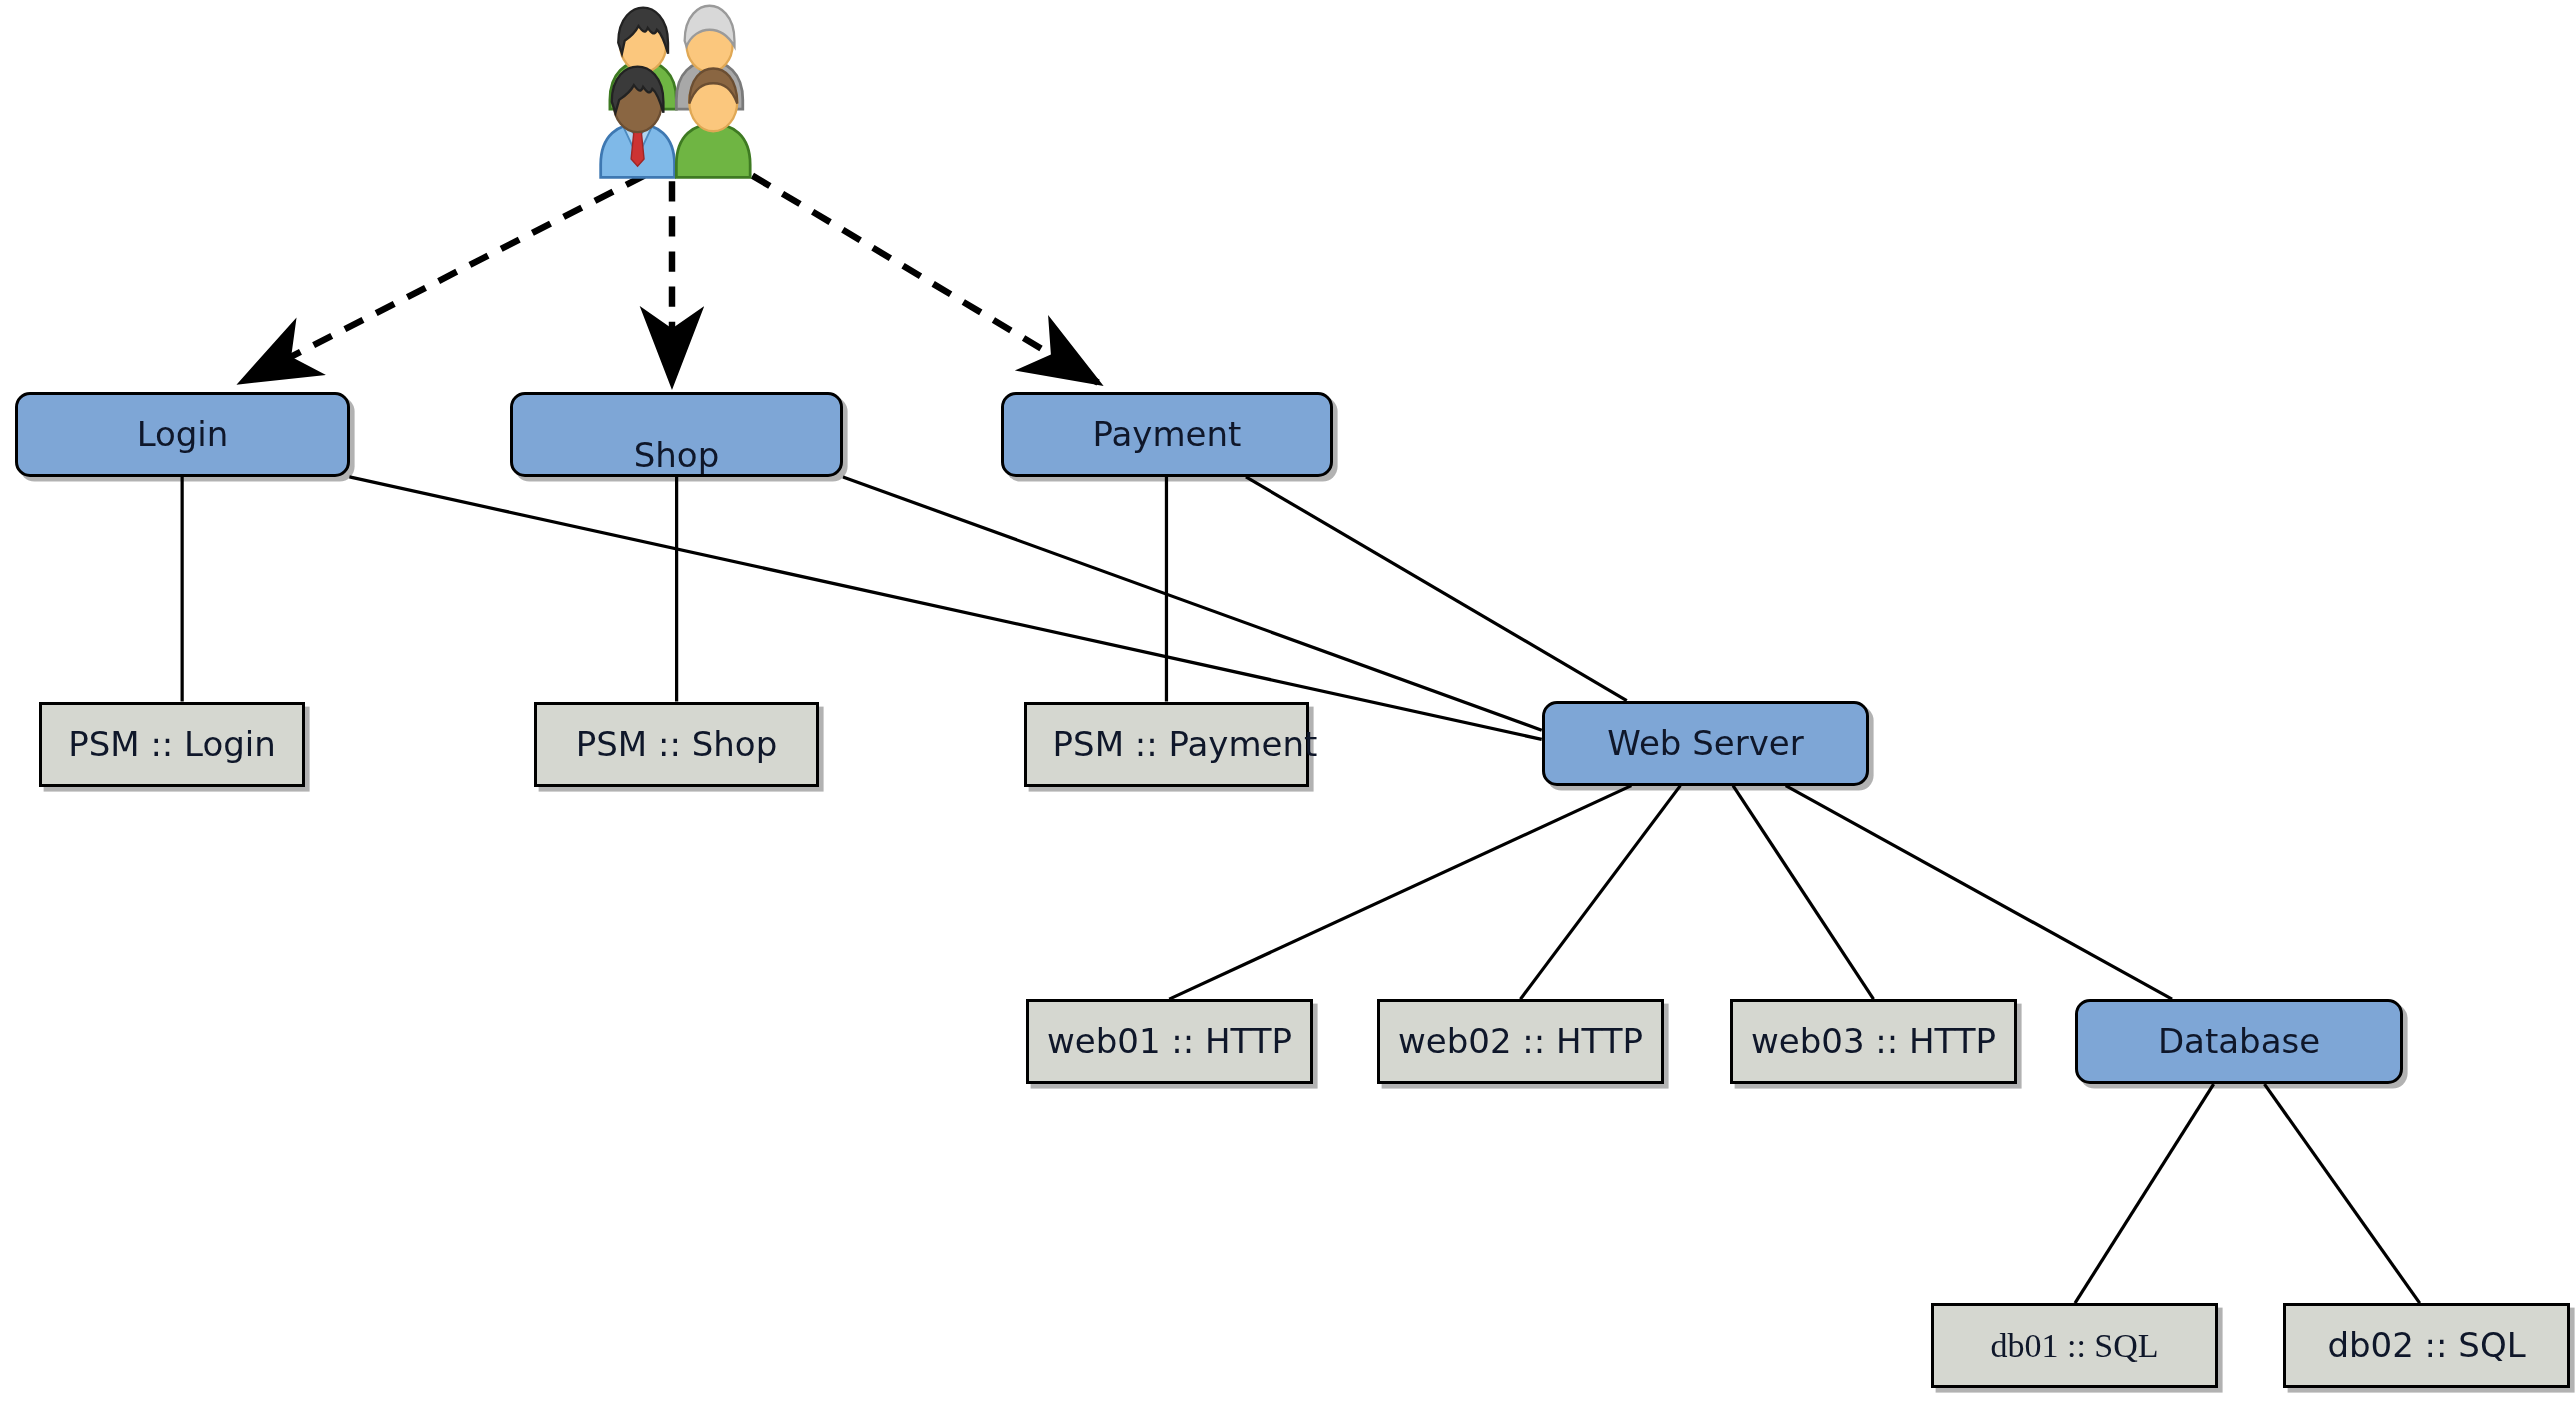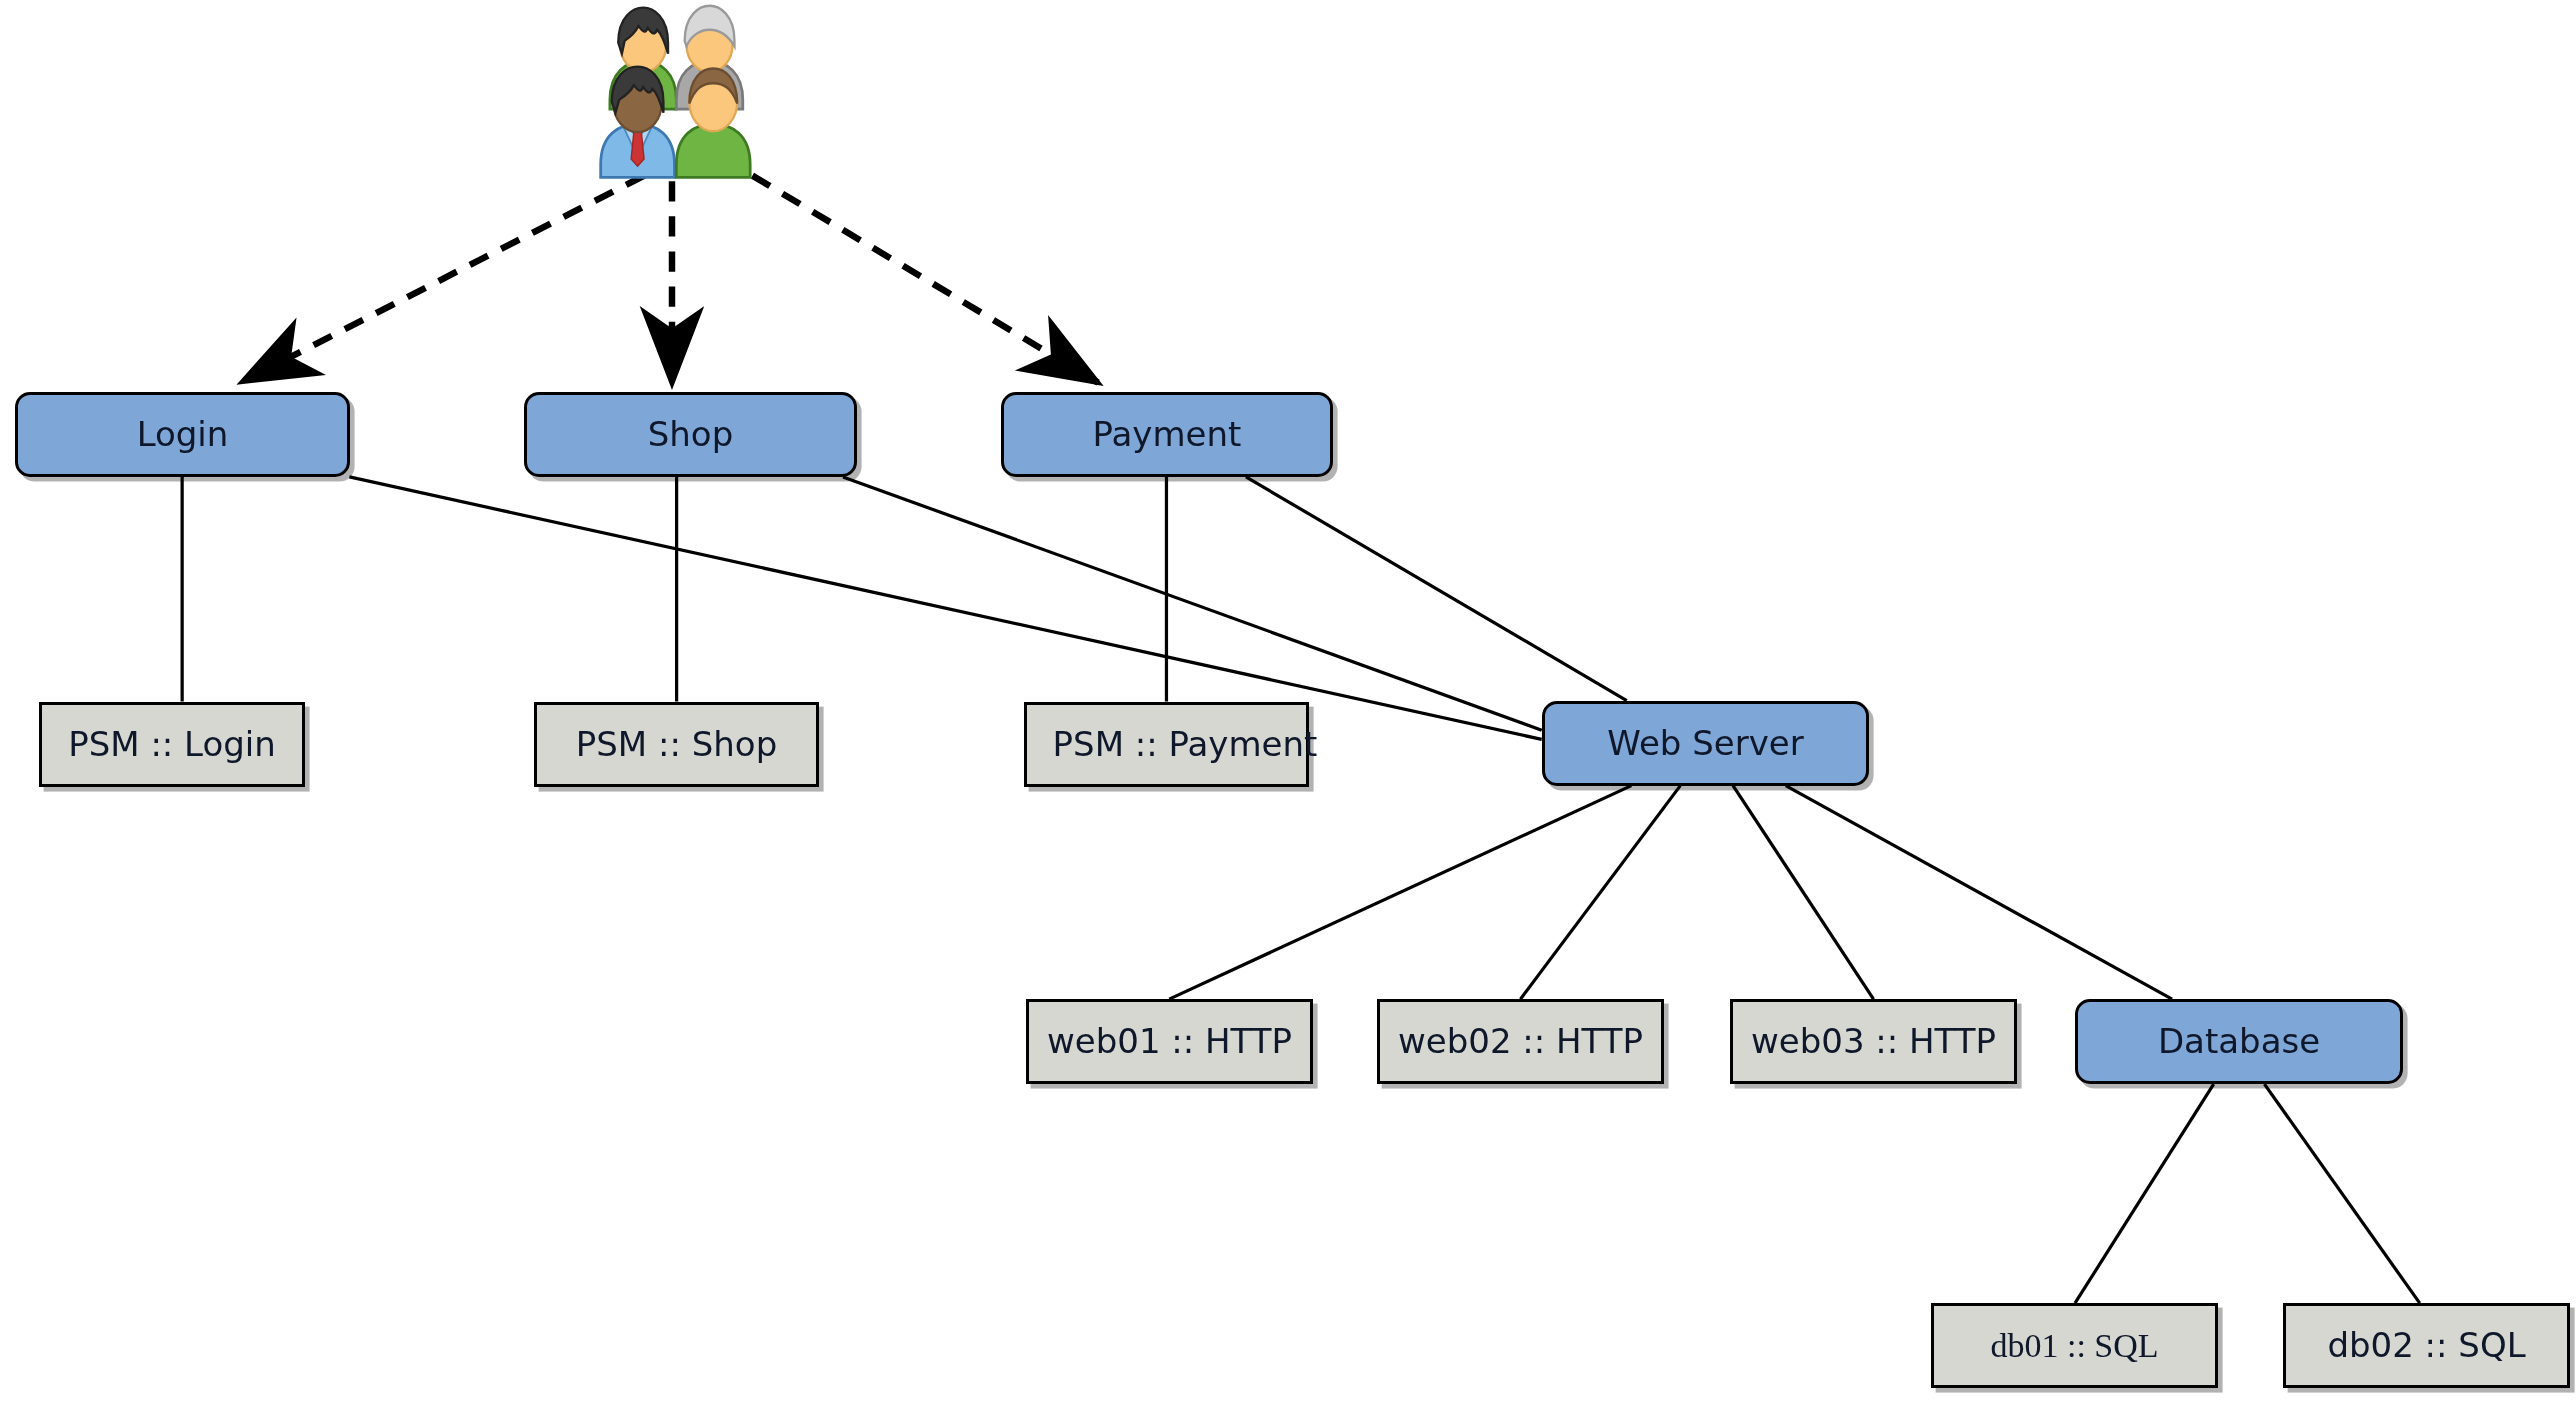--- a/index.html
+++ b/index.html
@@ -119,21 +119,21 @@
         <path d="M126,112 C126,84 140,74 152,74 C164,74 178,84 178,112
                  C172,96 164,90 152,90 C140,90 132,96 126,112 Z" fill="#8A6642" stroke="#6B4E32" stroke-width="2.5"></path>
       </g>
     </svg>
   </div>
 
   <div id="nodes-layer">
       <div class="node node-pim" style="left: 15px; top: 392px; width: 335px; height: 85px;">
         <span>Login</span>
       </div>
-      <div class="node node-pim" style="left: 524px; top: 392px; width: 333px; height: 85px;">
+      <div class="node node-pim" style="left: 510px; top: 392px; width: 333px; height: 85px; align-items: flex-end;">
         <span>Shop</span>
       </div>
       <div class="node node-pim" style="left: 1001px; top: 392px; width: 332px; height: 85px;">
         <span>Payment</span>
       </div>
       <div class="node node-pim" style="left: 1542px; top: 701px; width: 327px; height: 85px;">
         <span>Web Server</span>
       </div>
       <div class="node node-pim" style="left: 2075px; top: 999px; width: 328px; height: 85px;">
         <span>Database</span>

